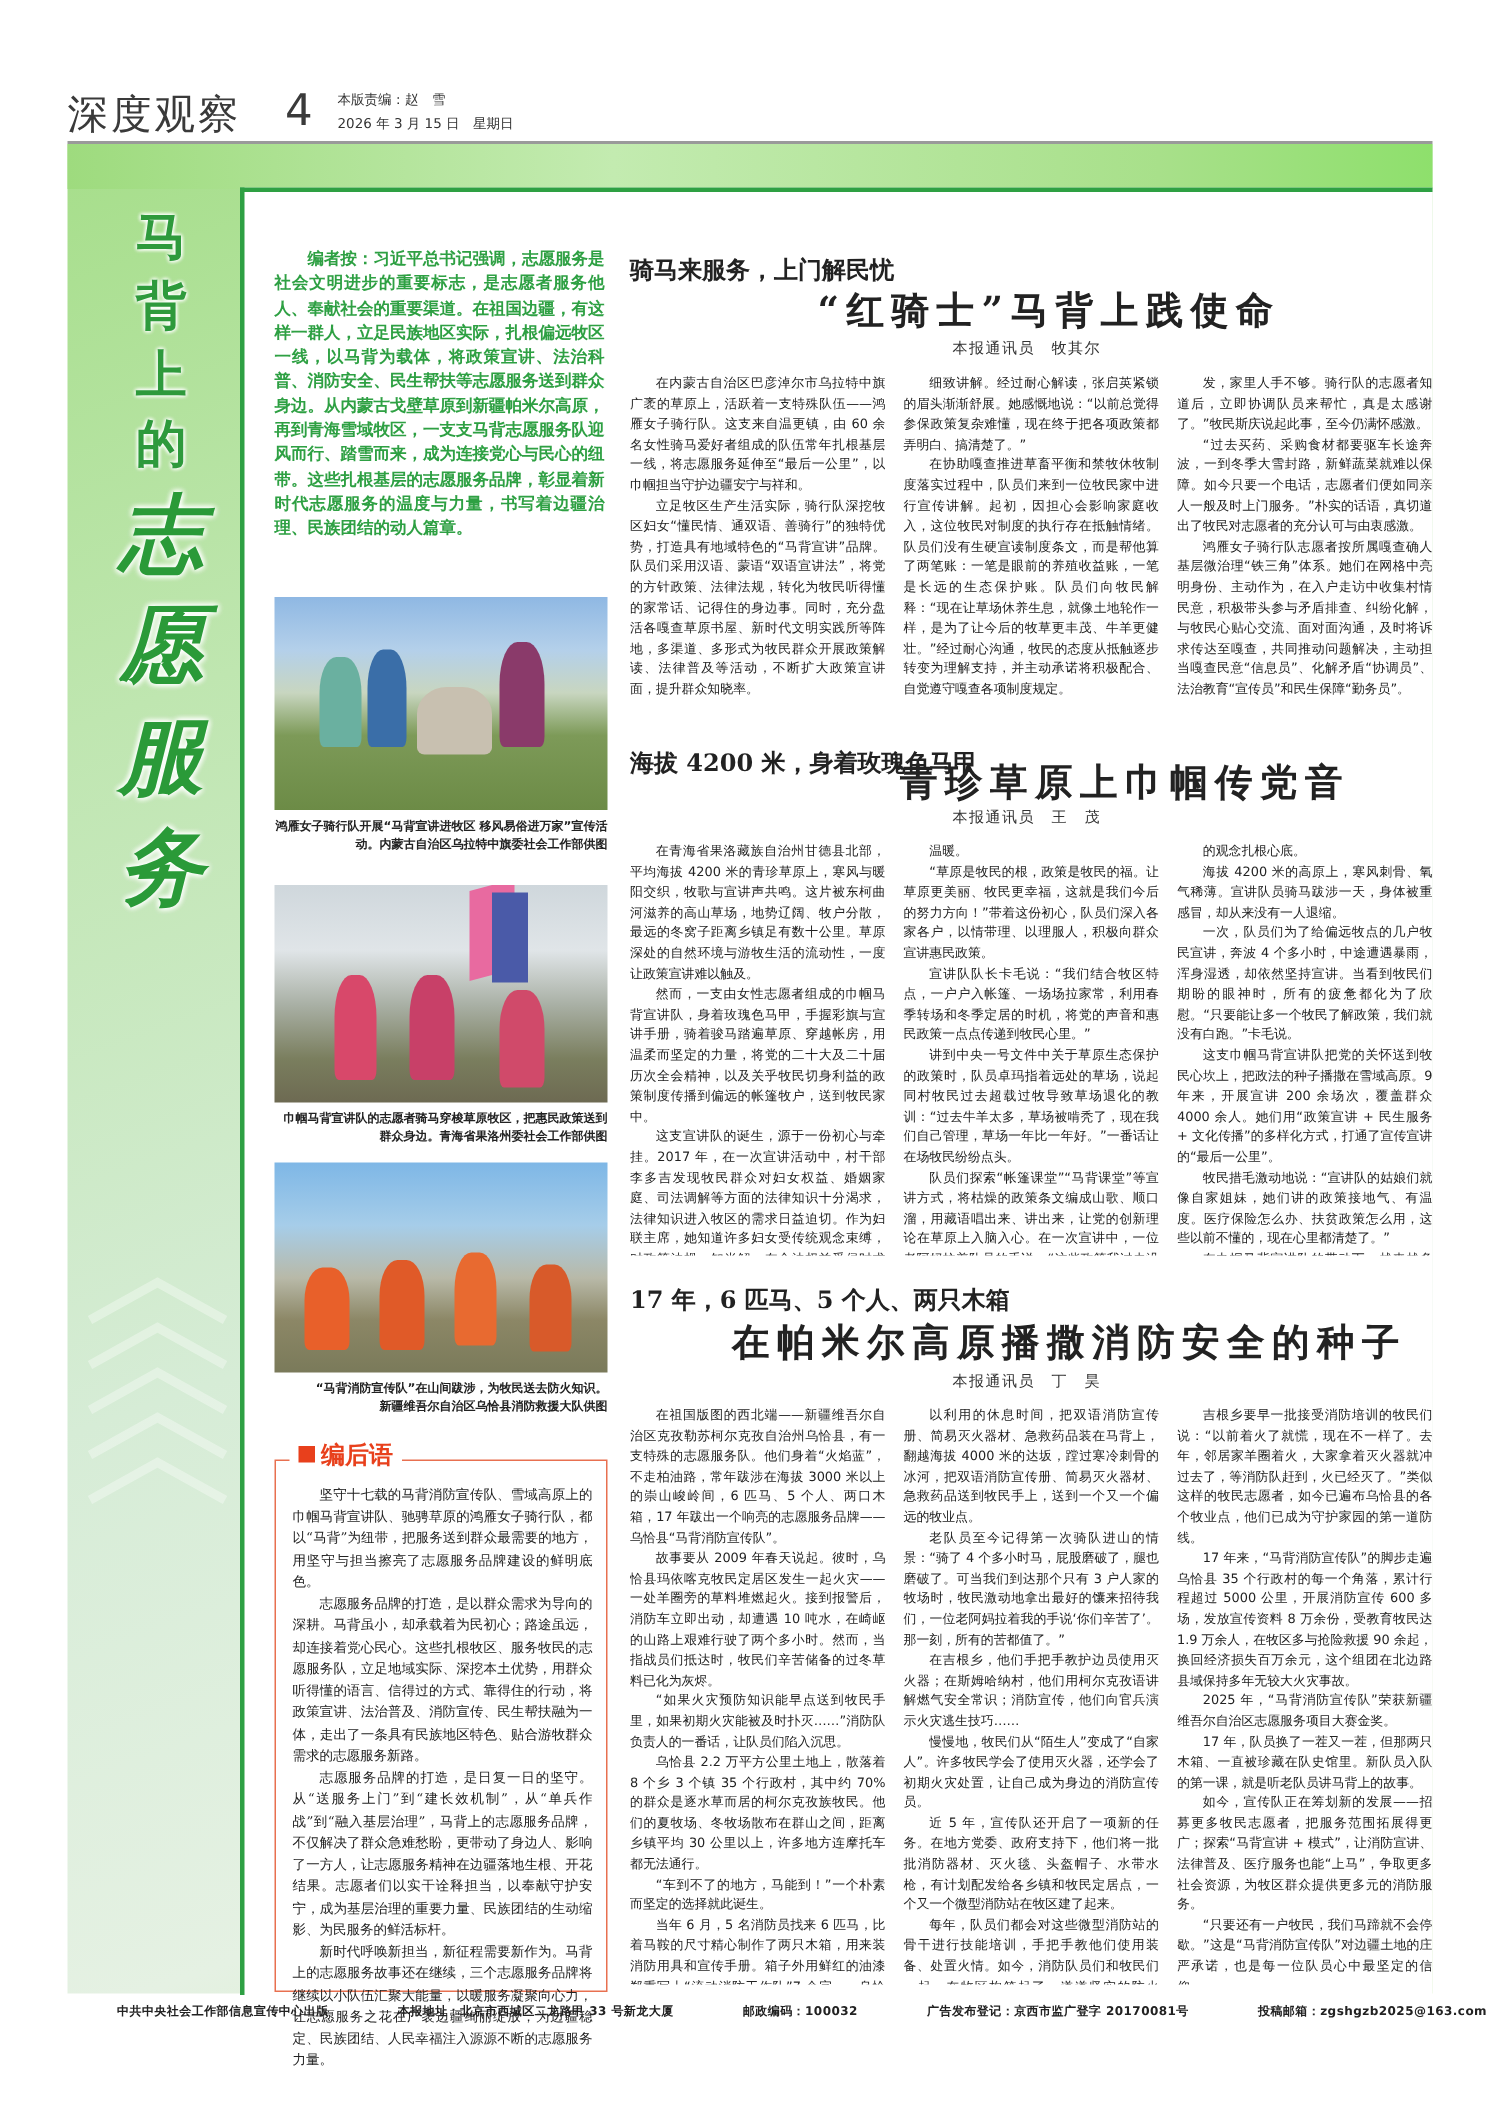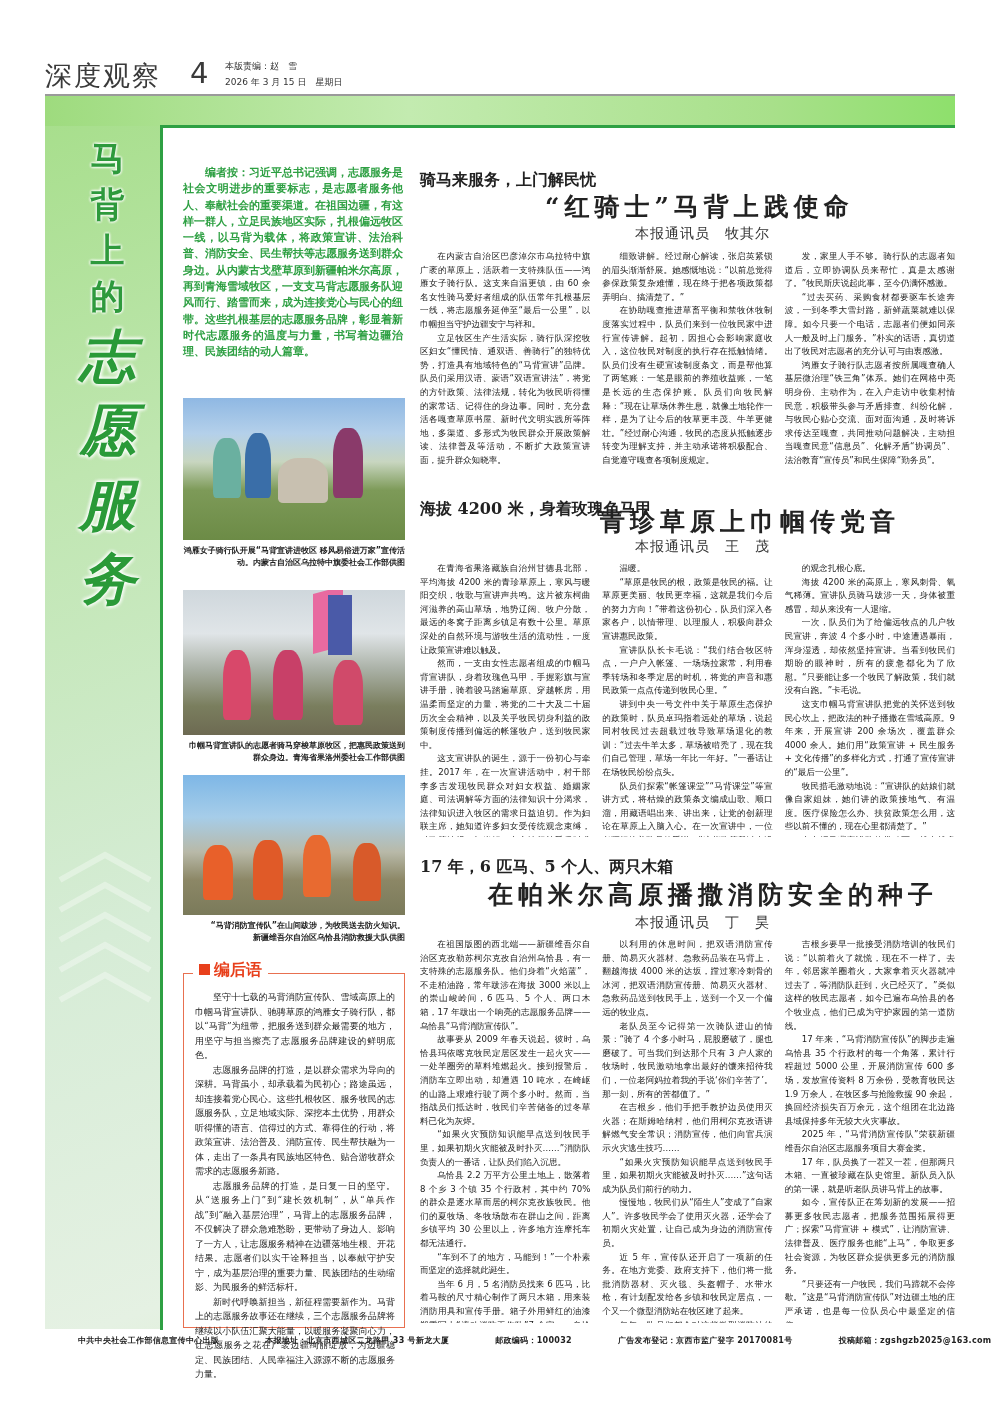--- a/index.html
+++ b/index.html
@@ -43,21 +43,21 @@
   .caption .credit { float: right; }
 
   .afterword-box { position: absolute; left: 183px; top: 973px; width: 222px; height: 355px; border: 1px solid #e87050; background: #fff; }
   .afterword-title { position: absolute; left: 193px; top: 960px; background: #fff; padding: 0 6px; font-size: 16px; font-weight: bold; color: #e8401c; }
   .afterword-title .sq { display: inline-block; width: 11px; height: 11px; background: #e8401c; margin-right: 4px; vertical-align: 0; }
   .afterword-text { position: absolute; left: 195px; top: 990px; width: 200px; font-size: 9px; line-height: 14.5px; color: #222; font-family: "DejaVu Serif", serif; text-align: justify; }
   .afterword-text p { text-indent: 2em; }
 
   .kicker { position: absolute; left: 420px; font-size: 16px; font-weight: bold; color: #222; font-family: "DejaVu Serif", serif; }
   .headline { position: absolute; font-size: 25px; font-weight: bold; color: #222; font-family: "DejaVu Serif", serif; letter-spacing: 5px; }
-  .byline { position: absolute; font-size: 14px; color: #333; letter-spacing: 1px; }
+  .byline { position: absolute; font-size: 10px; color: #333; letter-spacing: 1px; }
   .cols { position: absolute; left: 420px; width: 535px; display: flex; gap: 12px; }
   .col { flex: 1; font-size: 8.6px; line-height: 13.6px; color: #222; text-align: justify; overflow: hidden; }
   .col p { text-indent: 2em; }
 
   .footer { position: absolute; left: 45px; top: 1335px; width: 910px; font-size: 8px; font-weight: bold; color: #222; letter-spacing: 0.3px; white-space: nowrap; }
   .footer span { margin-right: 10px; padding-left: 33px; }
 </style>
 </head>
 <body>
 
@@ -200,21 +200,20 @@
     <p>“如果火灾预防知识能早点送到牧民手里，如果初期火灾能被及时扑灭……”消防队负责人的一番话，让队员们陷入沉思。</p>
     <p>乌恰县 2.2 万平方公里土地上，散落着 8 个乡 3 个镇 35 个行政村，其中约 70% 的群众是逐水草而居的柯尔克孜族牧民。他们的夏牧场、冬牧场散布在群山之间，距离乡镇平均 30 公里以上，许多地方连摩托车都无法通行。</p>
     <p>“车到不了的地方，马能到！”一个朴素而坚定的选择就此诞生。</p>
     <p>当年 6 月，5 名消防员找来 6 匹马，比着马鞍的尺寸精心制作了两只木箱，用来装消防用具和宣传手册。箱子外用鲜红的油漆郑重写上“流动消防工作队”7 个字——乌恰县“马背消防宣传队”正式成立。</p>
 
   </div>
   <div class="col">
     <p>以利用的休息时间，把双语消防宣传册、简易灭火器材、急救药品装在马背上，翻越海拔 4000 米的达坂，蹚过寒冷刺骨的冰河，把双语消防宣传册、简易灭火器材、急救药品送到牧民手上，送到一个又一个偏远的牧业点。</p>
     <p>老队员至今记得第一次骑队进山的情景：“骑了 4 个多小时马，屁股磨破了，腿也磨破了。可当我们到达那个只有 3 户人家的牧场时，牧民激动地拿出最好的馕来招待我们，一位老阿妈拉着我的手说‘你们辛苦了’。那一刻，所有的苦都值了。”</p>
     <p>在吉根乡，他们手把手教护边员使用灭火器；在斯姆哈纳村，他们用柯尔克孜语讲解燃气安全常识；消防宣传，他们向官兵演示火灾逃生技巧……</p>
-    <p>“如果火灾预防知识能早点送到牧民手里，如果初期火灾能被及时扑灭……”这句话成为队员们前行的动力。</p>
     <p>慢慢地，牧民们从“陌生人”变成了“自家人”。许多牧民学会了使用灭火器，还学会了初期火灾处置，让自己成为身边的消防宣传员。</p>
     <p>近 5 年，宣传队还开启了一项新的任务。在地方党委、政府支持下，他们将一批批消防器材、灭火毯、头盔帽子、水带水枪，有计划配发给各乡镇和牧民定居点，一个又一个微型消防站在牧区建了起来。</p>
     <p>每年，队员们都会对这些微型消防站的骨干进行技能培训，手把手教他们使用装备、处置火情。如今，消防队员们和牧民们一起，在牧区构筑起了一道道坚实的防火墙。</p>
   </div>
   <div class="col">
     <p>吉根乡要早一批接受消防培训的牧民们说：“以前着火了就慌，现在不一样了。去年，邻居家羊圈着火，大家拿着灭火器就冲过去了，等消防队赶到，火已经灭了。”类似这样的牧民志愿者，如今已遍布乌恰县的各个牧业点，他们已成为守护家园的第一道防线。</p>
     <p>17 年来，“马背消防宣传队”的脚步走遍乌恰县 35 个行政村的每一个角落，累计行程超过 5000 公里，开展消防宣传 600 多场，发放宣传资料 8 万余份，受教育牧民达 1.9 万余人，在牧区多与抢险救援 90 余起，换回经济损失百万余元，这个组团在北边路县域保持多年无较大火灾事故。</p>
     <p>2025 年，“马背消防宣传队”荣获新疆维吾尔自治区志愿服务项目大赛金奖。</p>
     <p>17 年，队员换了一茬又一茬，但那两只木箱、一直被珍藏在队史馆里。新队员入队的第一课，就是听老队员讲马背上的故事。</p>
     <p>如今，宣传队正在筹划新的发展——招募更多牧民志愿者，把服务范围拓展得更广；探索“马背宣讲 + 模式”，让消防宣讲、法律普及、医疗服务也能“上马”，争取更多社会资源，为牧区群众提供更多元的消防服务。</p>

